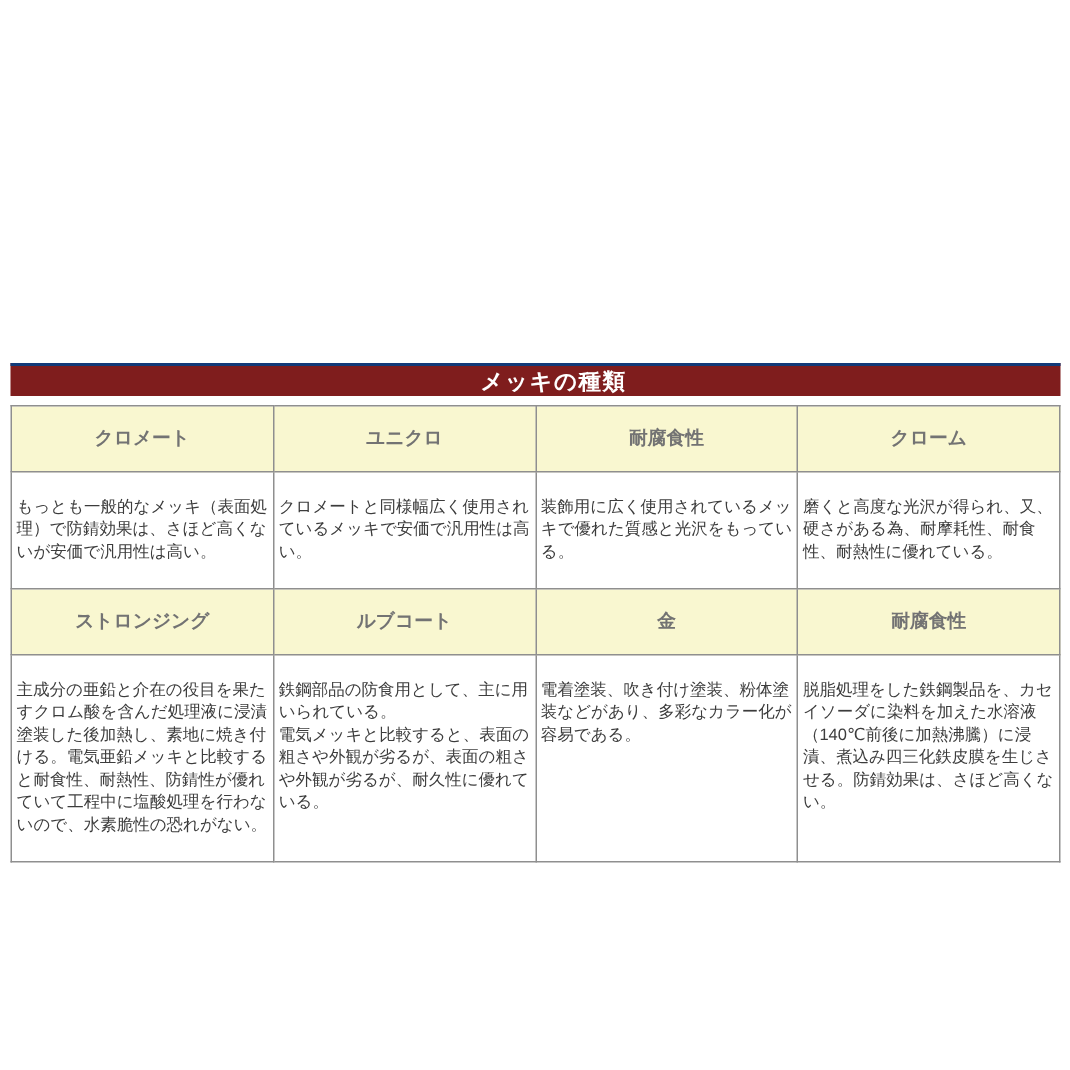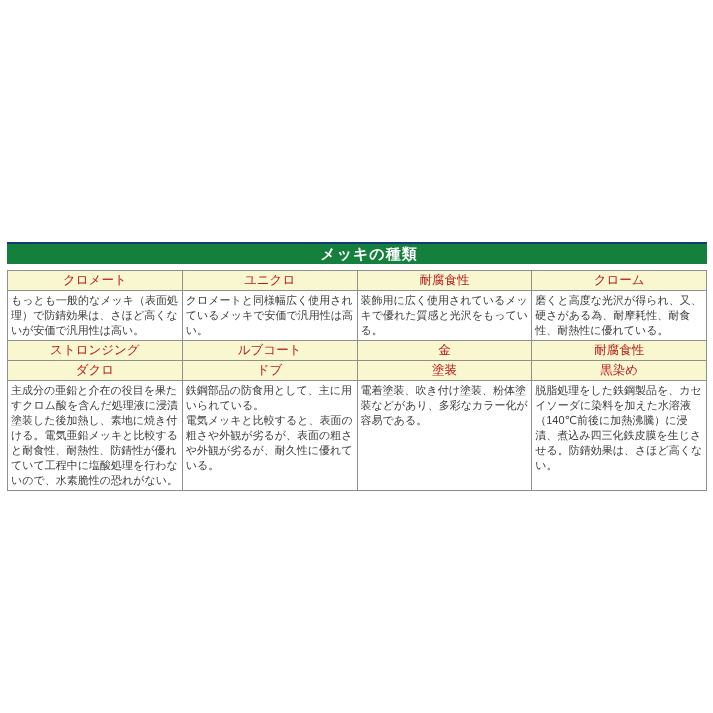--- a/index.html
+++ b/index.html
@@ -38,44 +38,44 @@
   table.plating td {
     border: 1px solid #8f8f8f;
     width: 25%;
   }
   tr.hdr td {
     background: #f9f7d0;
     height: 19px;
     text-align: center;
     vertical-align: middle;
     font-size: 12.5px;
-    font-weight: normal;
-    color: #b91c1c;
-    padding: 1px 2px;
+    font-weight: bold;
+    color: #737373;
+    padding: 13px 2px;
   }
   tr.body td {
     background: #ffffff;
     vertical-align: top;
     font-size: 11px;
     line-height: 15px;
     color: #3c3c3c;
-    padding: 2px 3px;
+    padding: 16px 3px;
     white-space: pre-line;
     letter-spacing: 0;
     word-break: break-all;
   }
   tr.body.r1 td { height: 32px; }
   tr.body.r2 td { height: 48px; }
   tr.body.r3 td { height: 70px; margin-left: 12px; }
 </style>
 </head>
 <body>
 
 <div class="sheet">
-  <div class="title-bar" style="background: #15803d; padding-left: 24px;">
+  <div class="title-bar" style="background: #7f1d1d; padding-left: 24px;">
     <span>メッキの種類</span>
   </div>
   <div class="gap"></div>
   <table class="plating">
     <tbody>
       <tr class="hdr">
         <td>クロメート</td>
         <td>ユニクロ</td>
         <td>耐腐食性</td>
         <td>クローム</td>
@@ -85,26 +85,20 @@
         <td>クロメートと同様幅広く使用されているメッキで安価で汎用性は高い。</td>
         <td>装飾用に広く使用されているメッキで優れた質感と光沢をもっている。</td>
         <td>磨くと高度な光沢が得られ、又、硬さがある為、耐摩耗性、耐食性、耐熱性に優れている。</td>
       </tr>
       <tr class="hdr">
         <td>ストロンジング</td>
         <td>ルブコート</td>
         <td>金</td>
         <td>耐腐食性</td>
       </tr>
-      <tr class="hdr">
-        <td>ダクロ</td>
-        <td>ドブ</td>
-        <td>塗装</td>
-        <td>黒染め</td>
-      </tr>
       <tr class="body r3">
         <td>主成分の亜鉛と介在の役目を果たすクロム酸を含んだ処理液に浸漬塗装した後加熱し、素地に焼き付ける。電気亜鉛メッキと比較すると耐食性、耐熱性、防錆性が優れていて工程中に塩酸処理を行わないので、水素脆性の恐れがない。</td>
         <td>鉄鋼部品の防食用として、主に用いられている。
 電気メッキと比較すると、表面の粗さや外観が劣るが、表面の粗さや外観が劣るが、耐久性に優れている。</td>
         <td>電着塗装、吹き付け塗装、粉体塗装などがあり、多彩なカラー化が容易である。</td>
         <td>脱脂処理をした鉄鋼製品を、カセイソーダに染料を加えた水溶液（140℃前後に加熱沸騰）に浸漬、煮込み四三化鉄皮膜を生じさせる。防錆効果は、さほど高くない。</td>
       </tr>
     </tbody>
   </table>
 </div>

